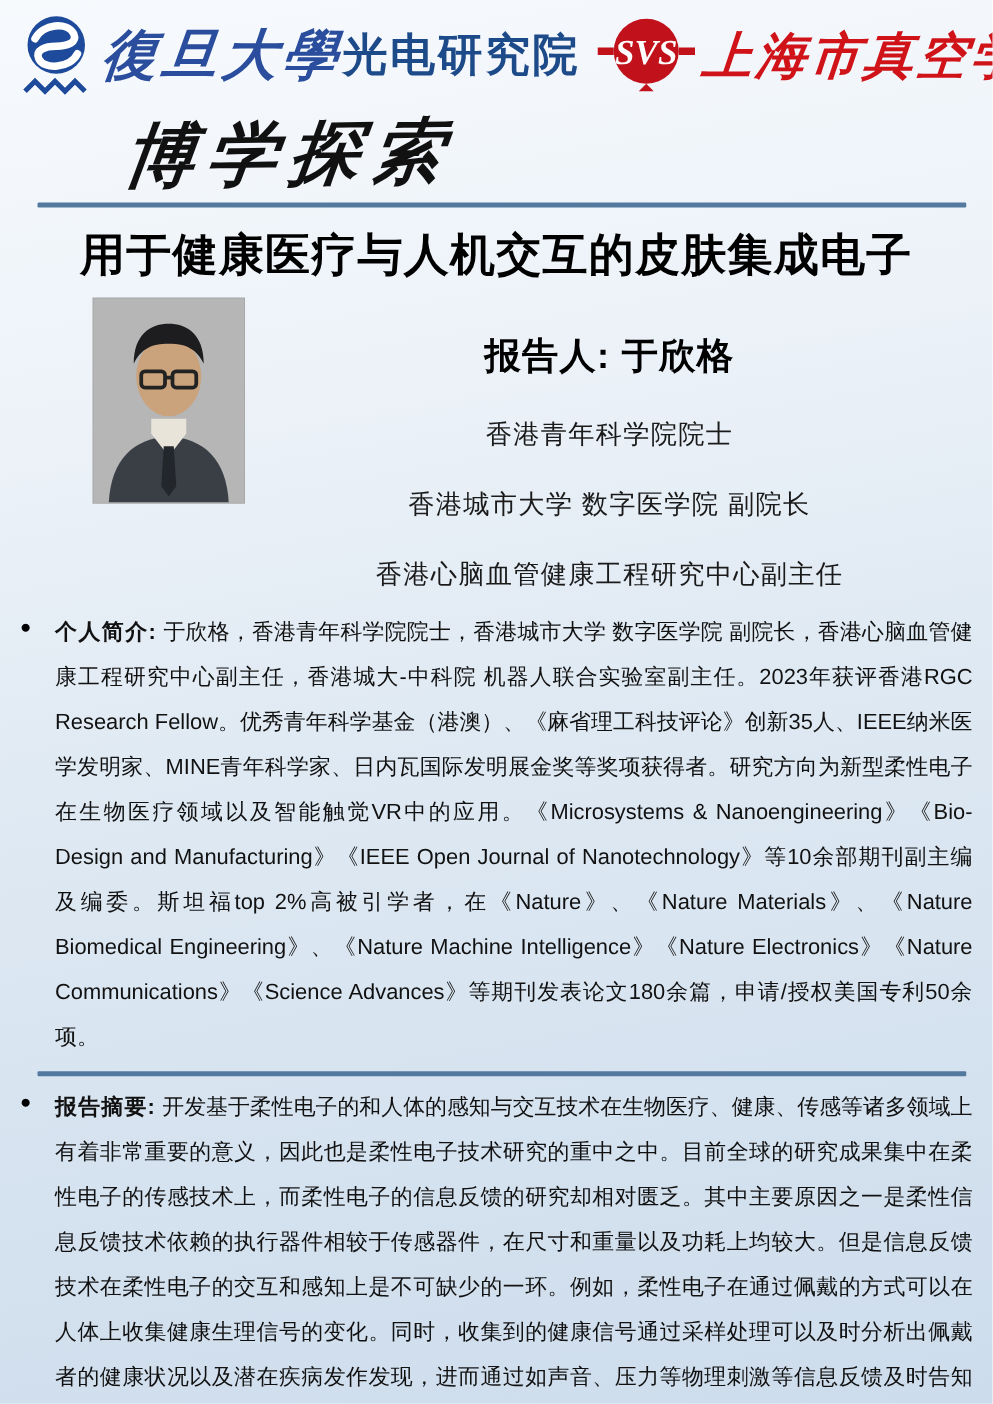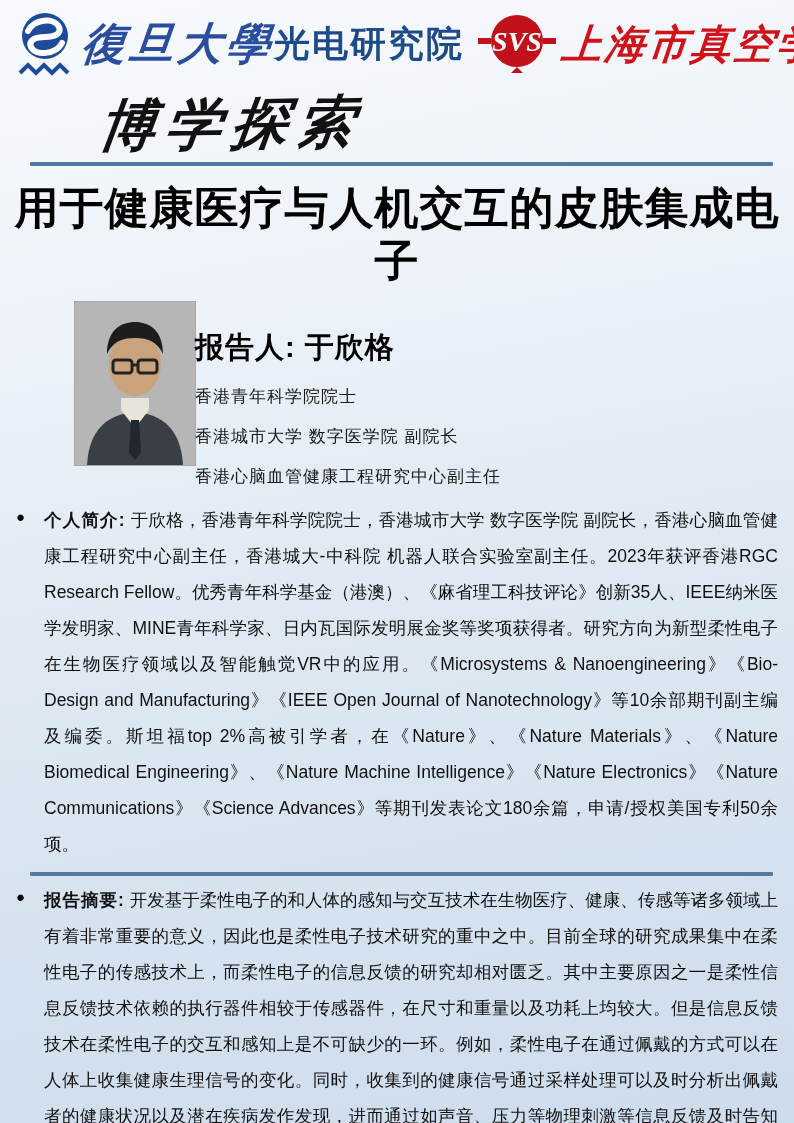--- a/index.html
+++ b/index.html
@@ -58,36 +58,36 @@
     white-space:nowrap;
   }
   .hdr-divider{
     height:4px;background:#54799f;
     margin:10px 21px 0 30px;border-radius:1px;
   }
   
   .talk-title{
     margin:16px 10px 0 10px;
     text-align:center;
-    font-size:44px;font-weight:bold;color:#000;
+    font-size:36px;font-weight:bold;color:#000;
     letter-spacing:1px;line-height:1.2;
   }
   
   .speaker-row{display:flex;margin:14px 0 0 0;}
   .photo-wrap{
     flex:0 0 auto;margin-left:75px;
     width:120px;height:163px;background:#bcbcbc;
     box-shadow:0 0 0 1px #a8a8a8;
   }
-  .speaker-info{flex:1;padding-right:14px;}
+  .speaker-info{flex:1;text-align:center;padding-right:14px;}
   .speaker-name{
     font-size:29px;font-weight:bold;color:#000;
     margin-top:26px;letter-spacing:1px;
   }
-  .cred{font-size:17px;color:#1a1a1a;margin-top:17px;letter-spacing:1px;}
+  .cred{font-size:21px;color:#1a1a1a;margin-top:28px;letter-spacing:1px;}
   
   .section{
     position:relative;
     margin:14px 8px 0 8px;
     padding:0 2px 0 30px;
   }
   .bullet{
     position:absolute;left:8px;top:7px;
     font-size:15px;color:#000;line-height:1;
   }

